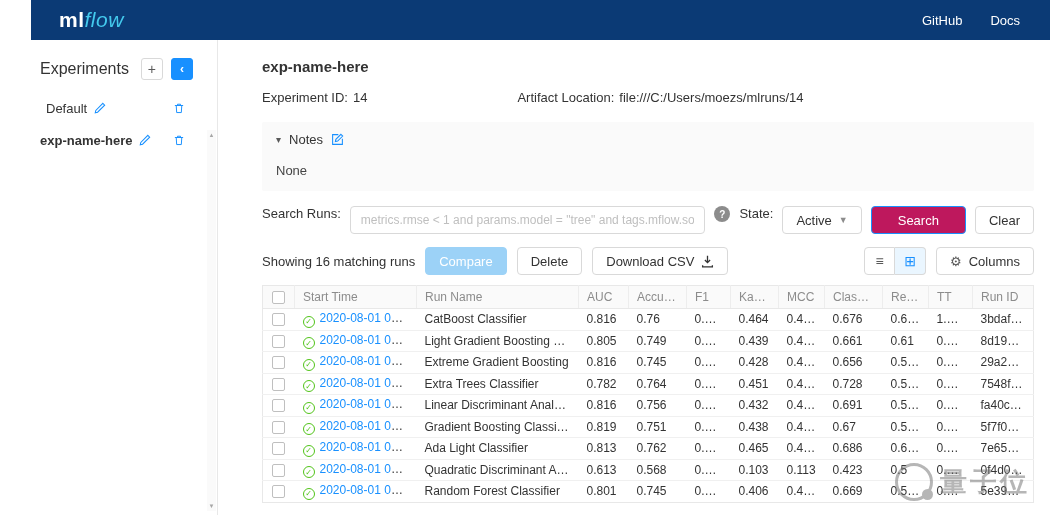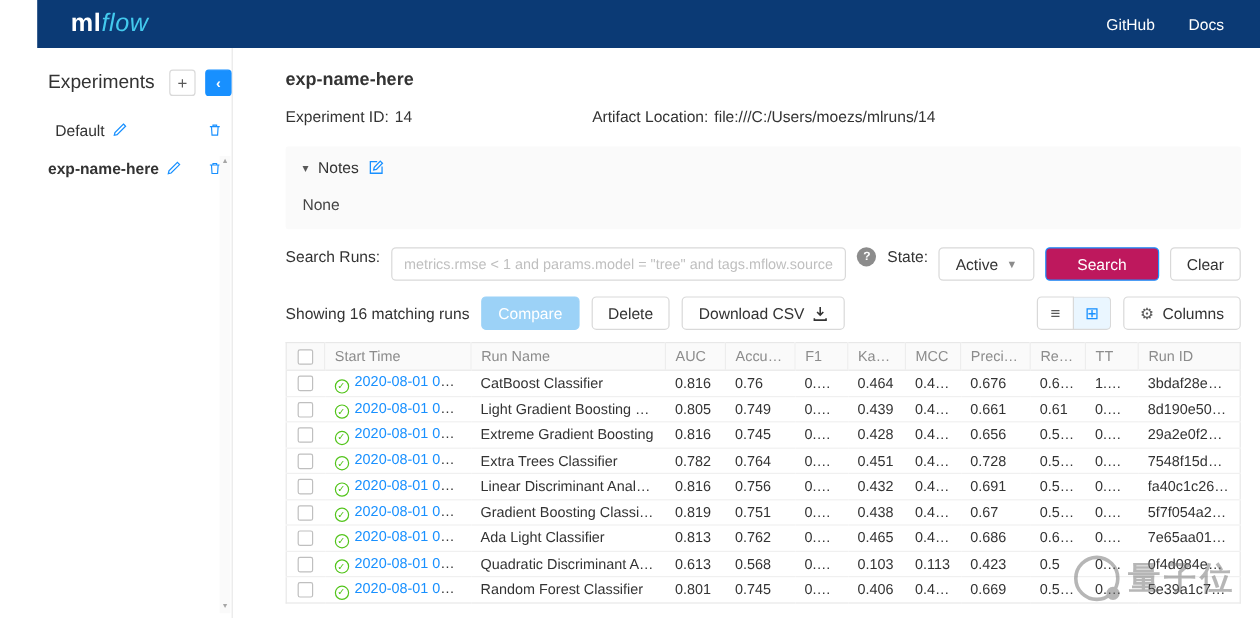--- a/index.html
+++ b/index.html
@@ -12,21 +12,21 @@
   .logo { font-size: 21px; display: flex; align-items: baseline; letter-spacing: .5px; }
   .logo .ml { font-weight: bold; color: #ffffff; }
   .logo .flow { font-style: italic; color: #43c9ed; }
   .nav-links { margin-left: auto; display: flex; gap: 28px; }
   .nav-links a { color: #ffffff; font-size: 13px; }
 
   
   .layout { display: flex; height: 475px; }
 
   
-  .sidebar { width: 194px; border-right: 1px solid #e8e8e8; padding: 18px 0 0 40px; position: relative; flex: none; }
+  .sidebar { width: 218px; border-right: 1px solid #e8e8e8; padding: 18px 0 0 40px; position: relative; flex: none; }
   .side-head { display: flex; align-items: center; gap: 8px; margin-bottom: 12px; }
   .side-title { font-size: 16px; color: #333; margin-right: 4px; }
   .btn-sq { width: 22px; height: 22px; border: 1px solid #d9d9d9; border-radius: 3px; background: #fff;
             display: inline-flex; align-items: center; justify-content: center; font-size: 14px; color: #595959; cursor: pointer; }
   .btn-collapse { background: #1890ff; border-color: #1890ff; color: #fff; font-size: 12px; font-weight: bold; }
   .side-search input { width: 145px; height: 26px; border: 1px solid #d9d9d9; border-radius: 3px; padding: 0 8px; font-size: 12px; color:#333; }
   input::placeholder { color: #bfbfbf; }
   .exp-list { margin-top: 10px; }
   .exp-item { display: flex; align-items: center; height: 32px; width: 145px; gap: 7px; font-size: 13px; cursor: pointer; justify-content: space-between; }
   .exp-item .name { color: #333; padding-left: 6px; }
@@ -233,21 +233,21 @@
       <thead>
         <tr>
           <th class="c-center"><span class="checkbox"></span></th>
           <th>Start Time</th>
           <th>Run Name</th>
           <th>AUC</th>
           <th>Accuracy</th>
           <th>F1</th>
           <th>Kappa</th>
           <th>MCC</th>
-          <th>Precision</th>
+          <th>Classifier</th>
           <th>Recall</th>
           <th>TT</th>
           <th>Run ID</th>
         </tr>
       </thead>
       <tbody>
           <tr>
     <td class="c-center"><span class="checkbox"></span></td>
     <td><span class="check-circle">✓</span><a href="#" class="time-link">2020-08-01 09:49:14</a></td>
     <td>CatBoost Classifier</td>

